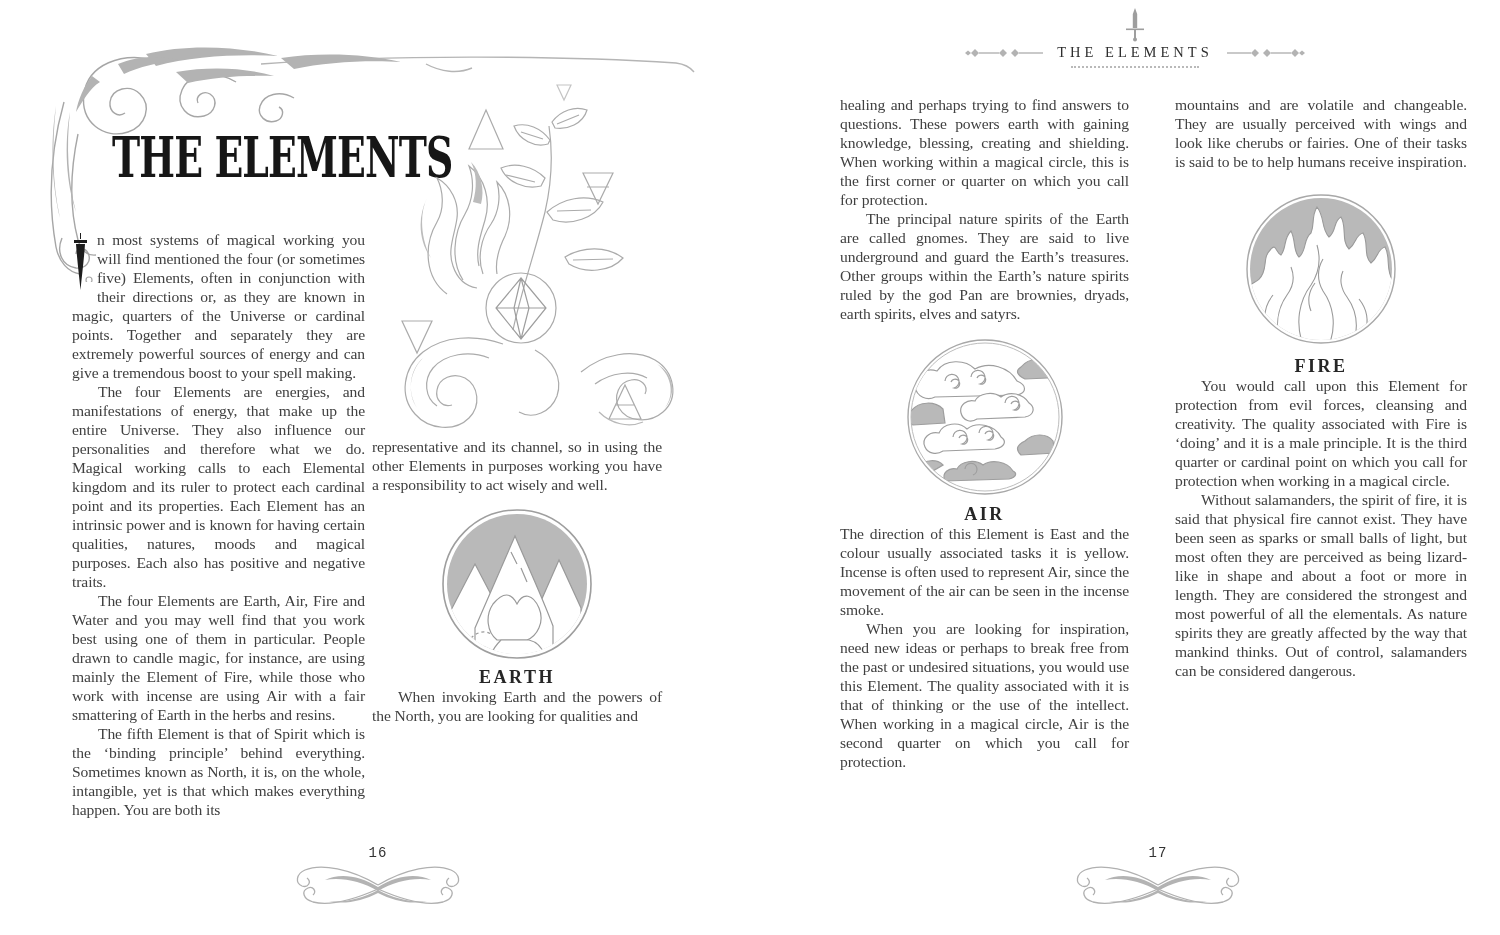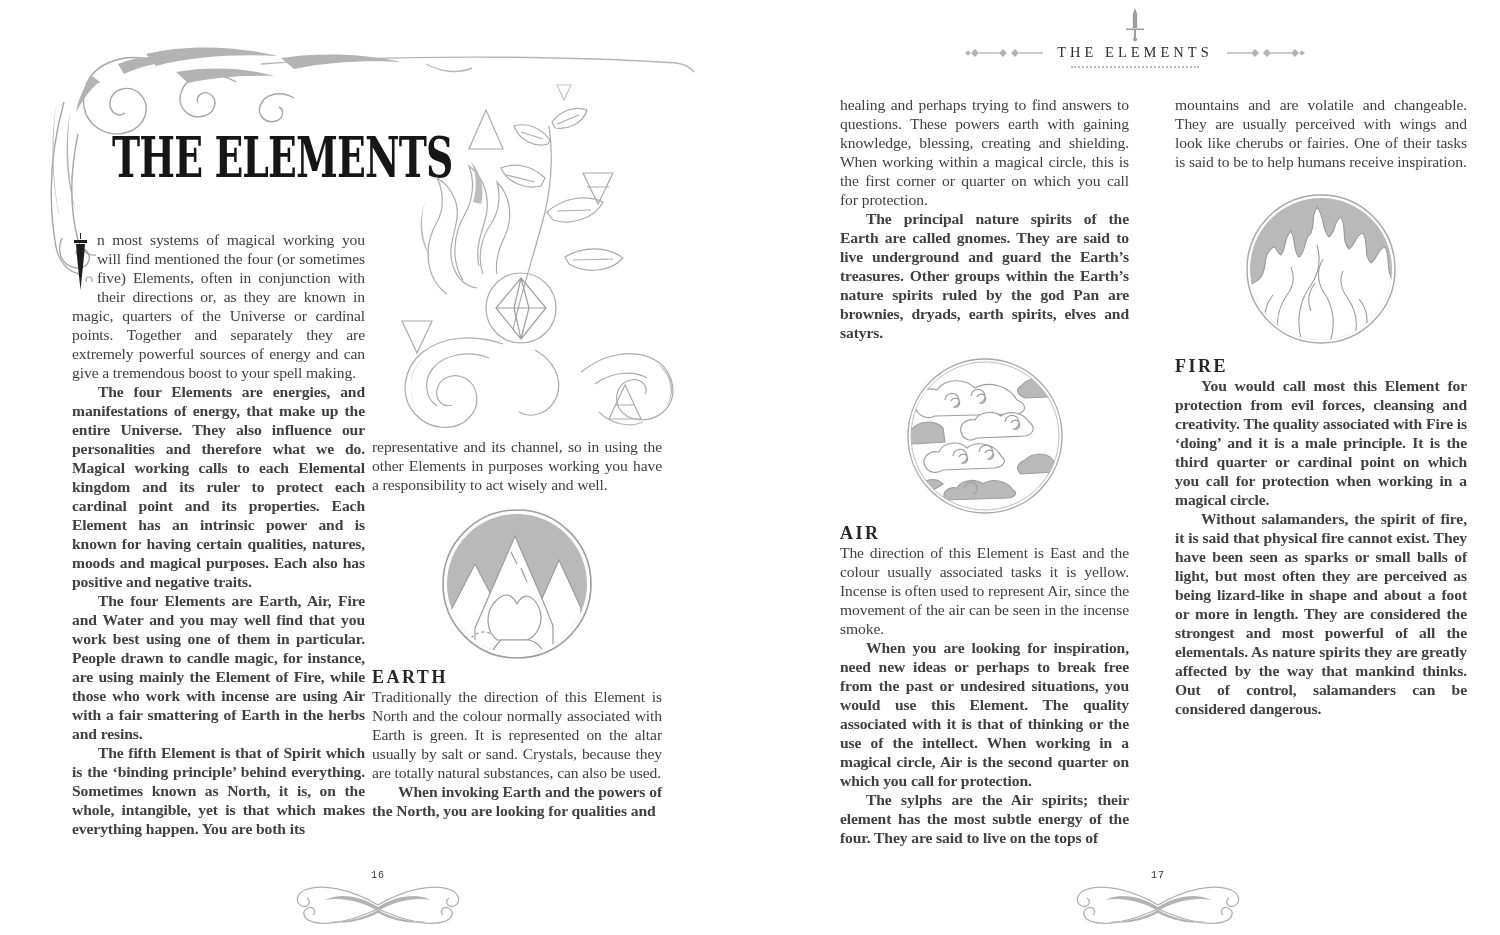--- a/index.html
+++ b/index.html
@@ -2,36 +2,36 @@
 <html><head>
 <meta charset="utf-8">
 <style>
   html,body{margin:0;padding:0;background:#fff;}
   #spread{position:relative;width:1500px;height:935px;background:#ffffff;overflow:hidden;
           font-family:"Liberation Serif", serif;color:#404040;}
 
   
   .col{position:absolute;text-align:justify;font-size:15.6px;line-height:19px;letter-spacing:-0.1px;}
   .col p{margin:0;}
-  .col p.ind{text-indent:26px;font-weight:bold;}
+  .col p.ind{text-indent:26px;}
   .col p + p{margin-top:0;}
 
   
   .main-title{position:absolute;left:112px;top:124px;width:340px;
       font-family:"DejaVu Serif", serif;font-weight:700;color:#161616;
       font-size:43px;letter-spacing:-1px;white-space:nowrap;
       transform:scale(0.88,1.32);transform-origin:left top;}
   .dropcap{float:left;width:17px;height:58px;margin:3px 8px 0 0;}
 
   .circle-ill{display:block;margin:14px auto 8px auto;}
-  .section-head{font-weight:700;font-size:18px;letter-spacing:2.5px;
+  .section-head{text-align:center;font-weight:700;font-size:18px;letter-spacing:2.5px;
       color:#262626;margin:2px 0 4px 0;text-indent:0 !important;}
 
   .pagenum-block{position:absolute;width:200px;text-align:center;}
-  .pagenum{font-family:"Liberation Mono", monospace;font-size:10px;color:#333;letter-spacing:1px;margin-top:25px;}
+  .pagenum{font-family:"Liberation Mono", monospace;font-size:14px;color:#333;letter-spacing:1px;}
   .pagenum-flourish{display:block;margin:-4px auto 0 auto;}
 
   
   .rp-header{position:absolute;left:950px;top:8px;width:370px;text-align:center;}
   .rp-sword{display:block;margin:0 auto;}
   .rp-title-row{display:flex;align-items:center;justify-content:center;gap:14px;margin-top:2px;}
   .rp-title{font-size:14.5px;letter-spacing:4px;color:#2e2e2e;font-weight:400;white-space:nowrap;}
   .rp-dotted{width:128px;border-bottom:2.5px dotted #b9b9b9;margin:4px auto 0 auto;height:1px;}
 
   svg{display:block;}
@@ -135,21 +135,20 @@
         <path d="M96,102 L118,52 L140,100 L140,150 L96,150 Z"></path>
         <path d="M34,120 L74,28 C84,52 100,86 112,118 L112,150 L34,150 Z"></path>
         <path d="M52,96 C62,84 70,84 76,96 C82,84 92,86 98,100 C104,114 96,128 86,132 L56,132 C46,124 44,108 52,96 Z"></path>
         <path d="M60,132 C54,138 50,144 50,150 L104,150 C102,140 96,134 88,132 Z"></path>
         <path d="M30,130 C36,124 44,122 50,126" fill="none" stroke-dasharray="3,3"></path>
         <path d="M70,44 L76,56 M80,60 L86,74" fill="none"></path>
       </g>
     </svg>
 
     <p class="section-head">EARTH</p>
-    <p>Traditionally the direction of this Element is North and the colour normally associated with Earth is green. It is represented on the altar usually by salt or sand. Crystals, because they are totally natural substances, can also be used.</p>
     <p class="ind">When invoking Earth and the powers of the North, you are looking for qualities and</p>
   </div>
 
   <div class="pagenum-block" style="left:278px;top:845px;">
     <div class="pagenum">16</div>
     <svg class="pagenum-flourish" width="190" height="52" viewBox="0 0 190 52">
       <g fill="none" stroke="#b0b0b0" stroke-width="1.3">
         <path d="M95,28 C68,12 38,6 22,13 C13,17 12,26 19,29 C25,31 29,25 24,21"></path>
         <path d="M95,32 C70,43 46,49 30,45 C20,42 18,34 25,31 C30,29 34,34 30,38"></path>
       </g>
@@ -231,21 +230,20 @@
         <path d="M120,104 C128,96 142,96 148,104 L150,116 L116,118 C110,112 112,108 120,104 Z" fill="#b9b9b9"></path>
         <path d="M108,134 C102,124 86,122 78,128 C70,122 56,124 52,132 C44,130 36,136 40,144 L104,142 C112,140 112,136 108,134 Z" fill="#b9b9b9"></path>
         <path d="M60,132 a6,6 0 1 1 8,6"></path>
         <path d="M14,130 C20,122 32,122 38,128 L14,142 C6,140 8,134 14,130 Z" fill="#b9b9b9"></path>
       </g>
     </svg>
 
     <p class="section-head">AIR</p>
     <p>The direction of this Element is East and the colour usually associated tasks it is yellow. Incense is often used to represent Air, since the movement of the air can be seen in the incense smoke.</p>
     <p class="ind">When you are looking for inspiration, need new ideas or perhaps to break free from the past or undesired situations, you would use this Element. The quality associated with it is that of thinking or the use of the intellect. When working in a magical circle, Air is the second quarter on which you call for protection.</p>
-    <p class="ind">The sylphs are the Air spirits; their element has the most subtle energy of the four. They are said to live on the tops of</p>
   </div>
 
   <div class="col" style="left:1175px;top:95px;width:292px;">
     <p>mountains and are volatile and changeable. They are usually perceived with wings and look like cherubs or fairies. One of their tasks is said to be to help humans receive inspiration.</p>
 
     <svg class="circle-ill" style="margin-top:22px;margin-bottom:12px;" width="152" height="152" viewBox="0 0 152 152">
       <defs>
           <clipPath id="fireClip">
             <circle cx="76" cy="76" r="71"></circle>
           </clipPath>
@@ -260,21 +258,21 @@
           <path d="M36,152 C30,134 32,116 42,102 C48,94 50,84 46,74"></path>
           <path d="M108,152 C114,134 112,118 102,104 C96,96 94,86 98,78"></path>
           <path d="M66,118 C62,108 64,98 70,90"></path>
           <path d="M120,140 C124,128 122,116 114,106"></path>
           <path d="M22,136 C18,124 20,112 28,102"></path>
         </g>
       </g>
     </svg>
 
     <p class="section-head">FIRE</p>
-    <p class="ind">You would call most this Element for protection from evil forces, cleansing and creativity. The quality associated with Fire is ‘doing’ and it is a male principle. It is the third quarter or cardinal point on which you call for protection when working in a magical circle.</p>
+    <p class="ind">You would call upon this Element for protection from evil forces, cleansing and creativity. The quality associated with Fire is ‘doing’ and it is a male principle. It is the third quarter or cardinal point on which you call for protection when working in a magical circle.</p>
     <p class="ind">Without salamanders, the spirit of fire, it is said that physical fire cannot exist. They have been seen as sparks or small balls of light, but most often they are perceived as being lizard-like in shape and about a foot or more in length. They are considered the strongest and most powerful of all the elementals. As nature spirits they are greatly affected by the way that mankind thinks. Out of control, salamanders can be considered dangerous.</p>
   </div>
 
   <div class="pagenum-block" style="left:1058px;top:845px;">
     <div class="pagenum">17</div>
     <svg class="pagenum-flourish" width="190" height="52" viewBox="0 0 190 52">
       <g fill="none" stroke="#b0b0b0" stroke-width="1.3">
         <path d="M95,28 C68,12 38,6 22,13 C13,17 12,26 19,29 C25,31 29,25 24,21"></path>
         <path d="M95,32 C70,43 46,49 30,45 C20,42 18,34 25,31 C30,29 34,34 30,38"></path>
       </g>

